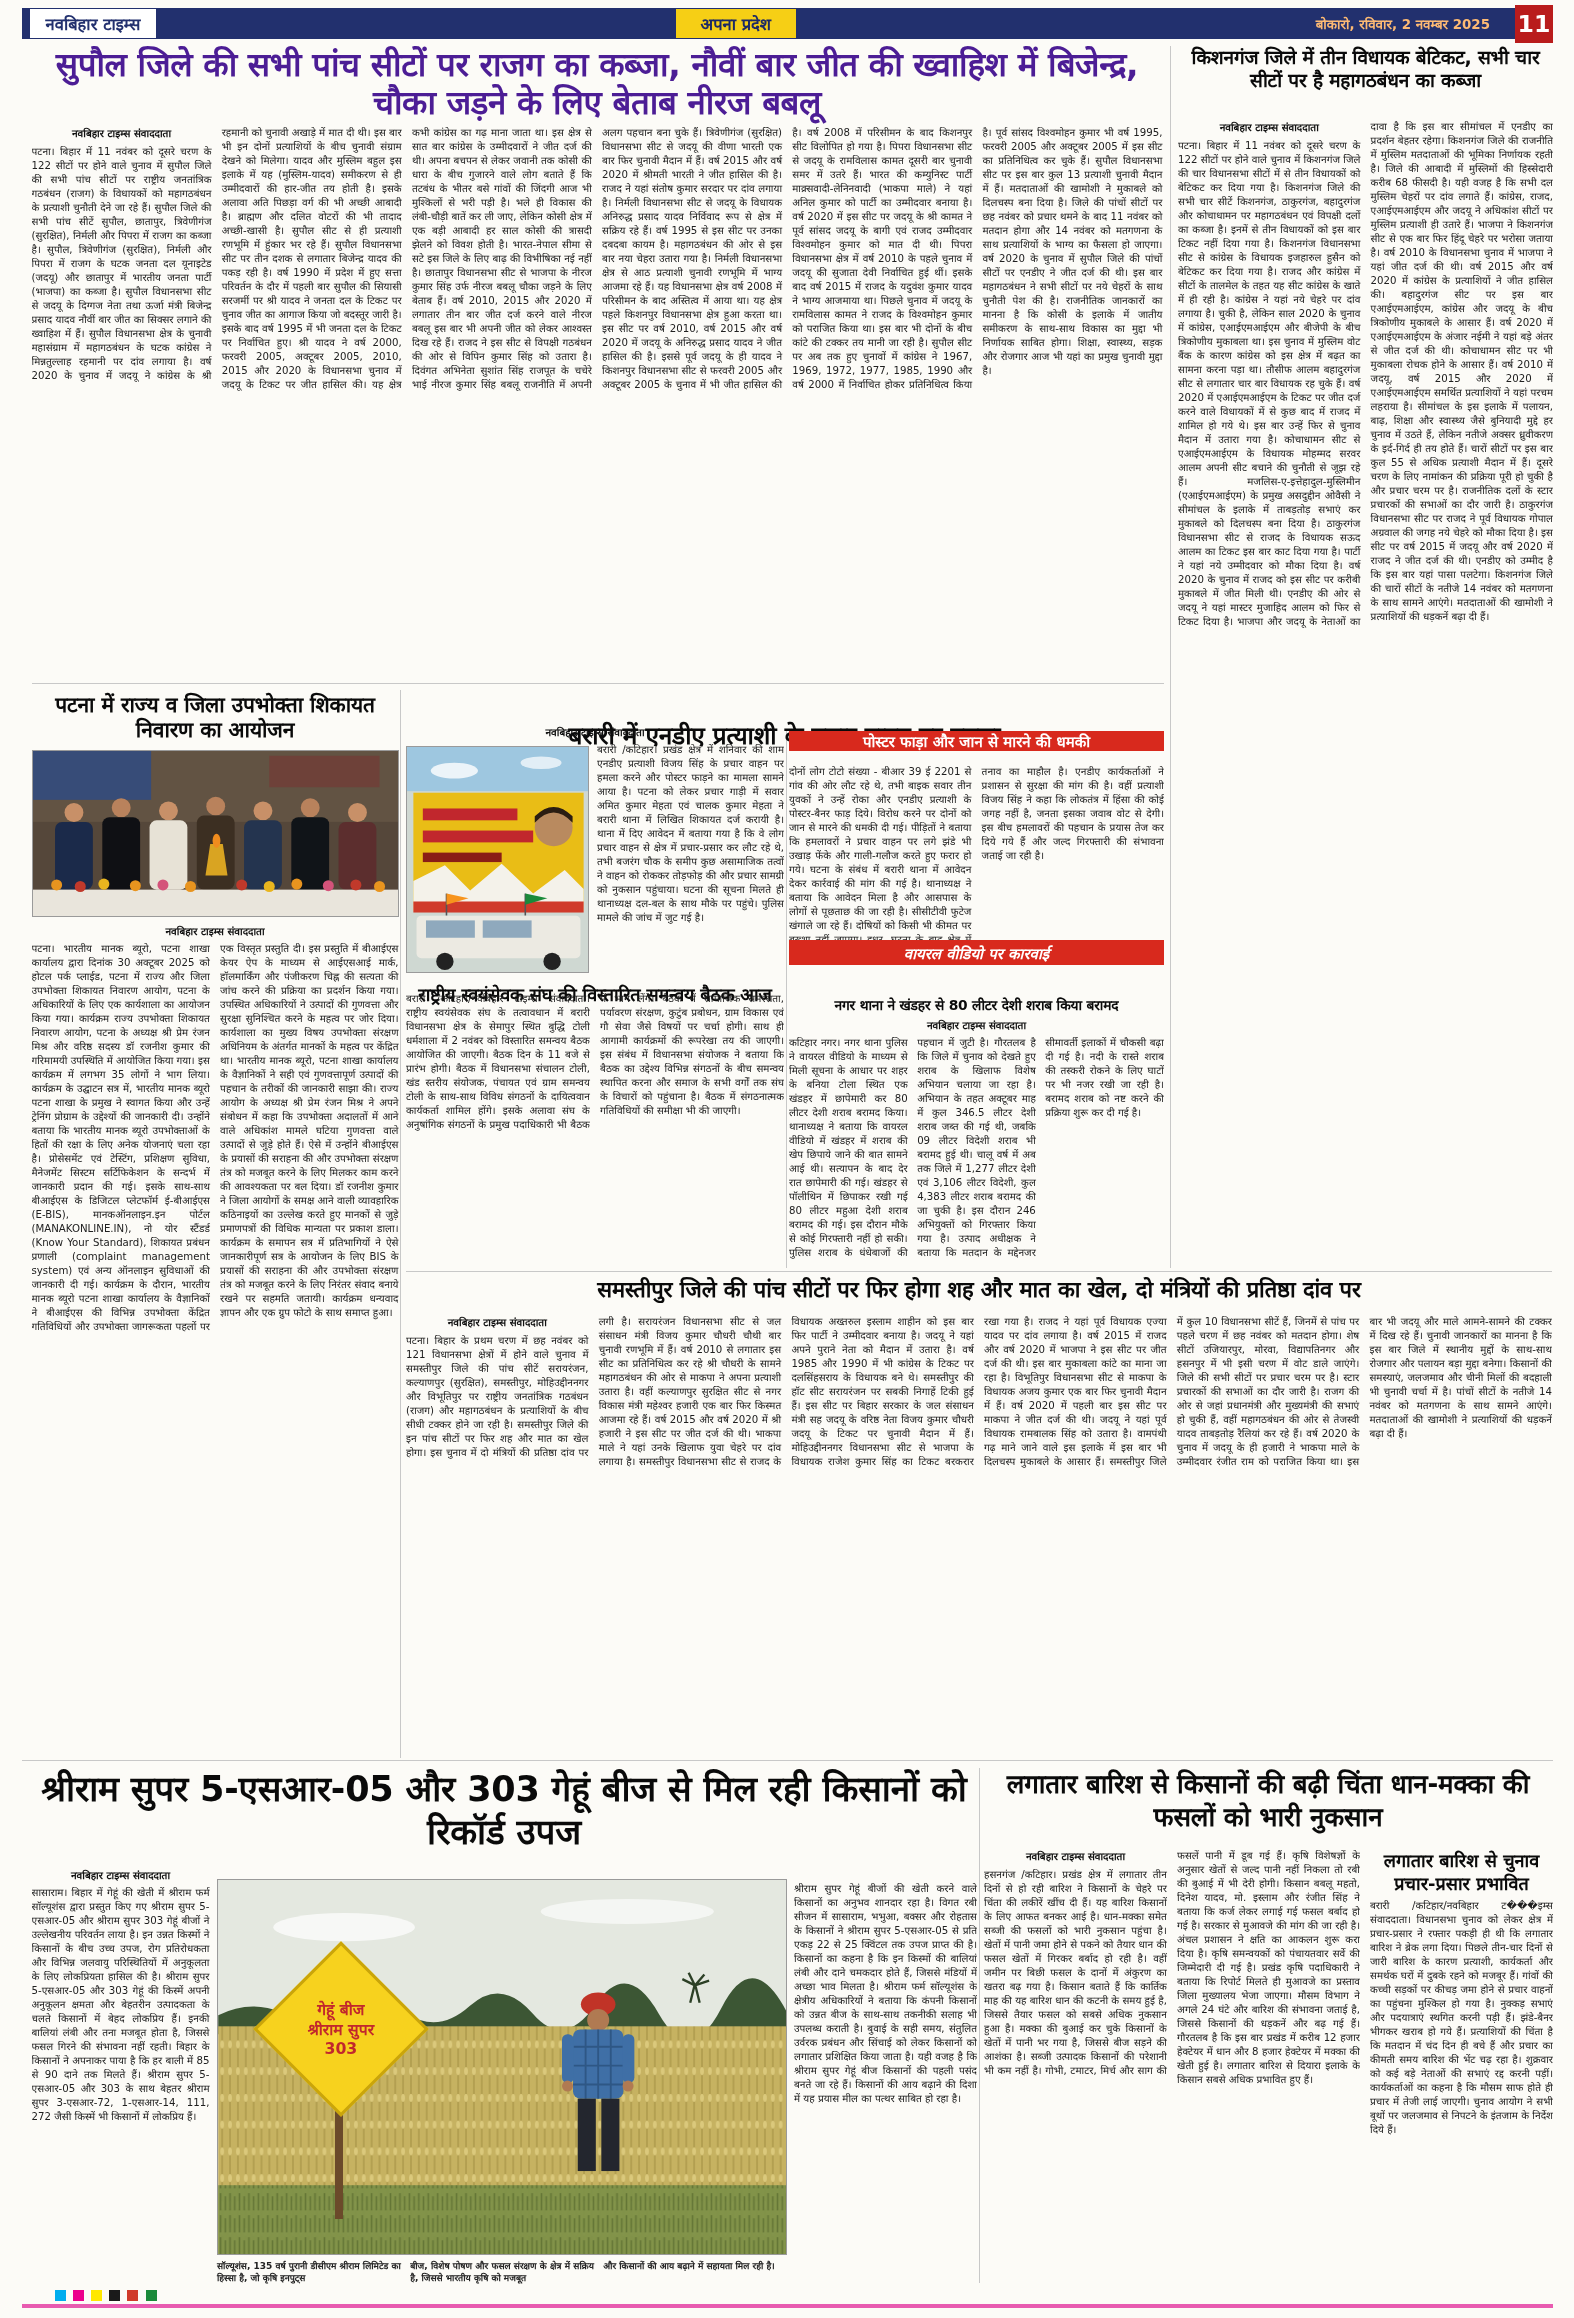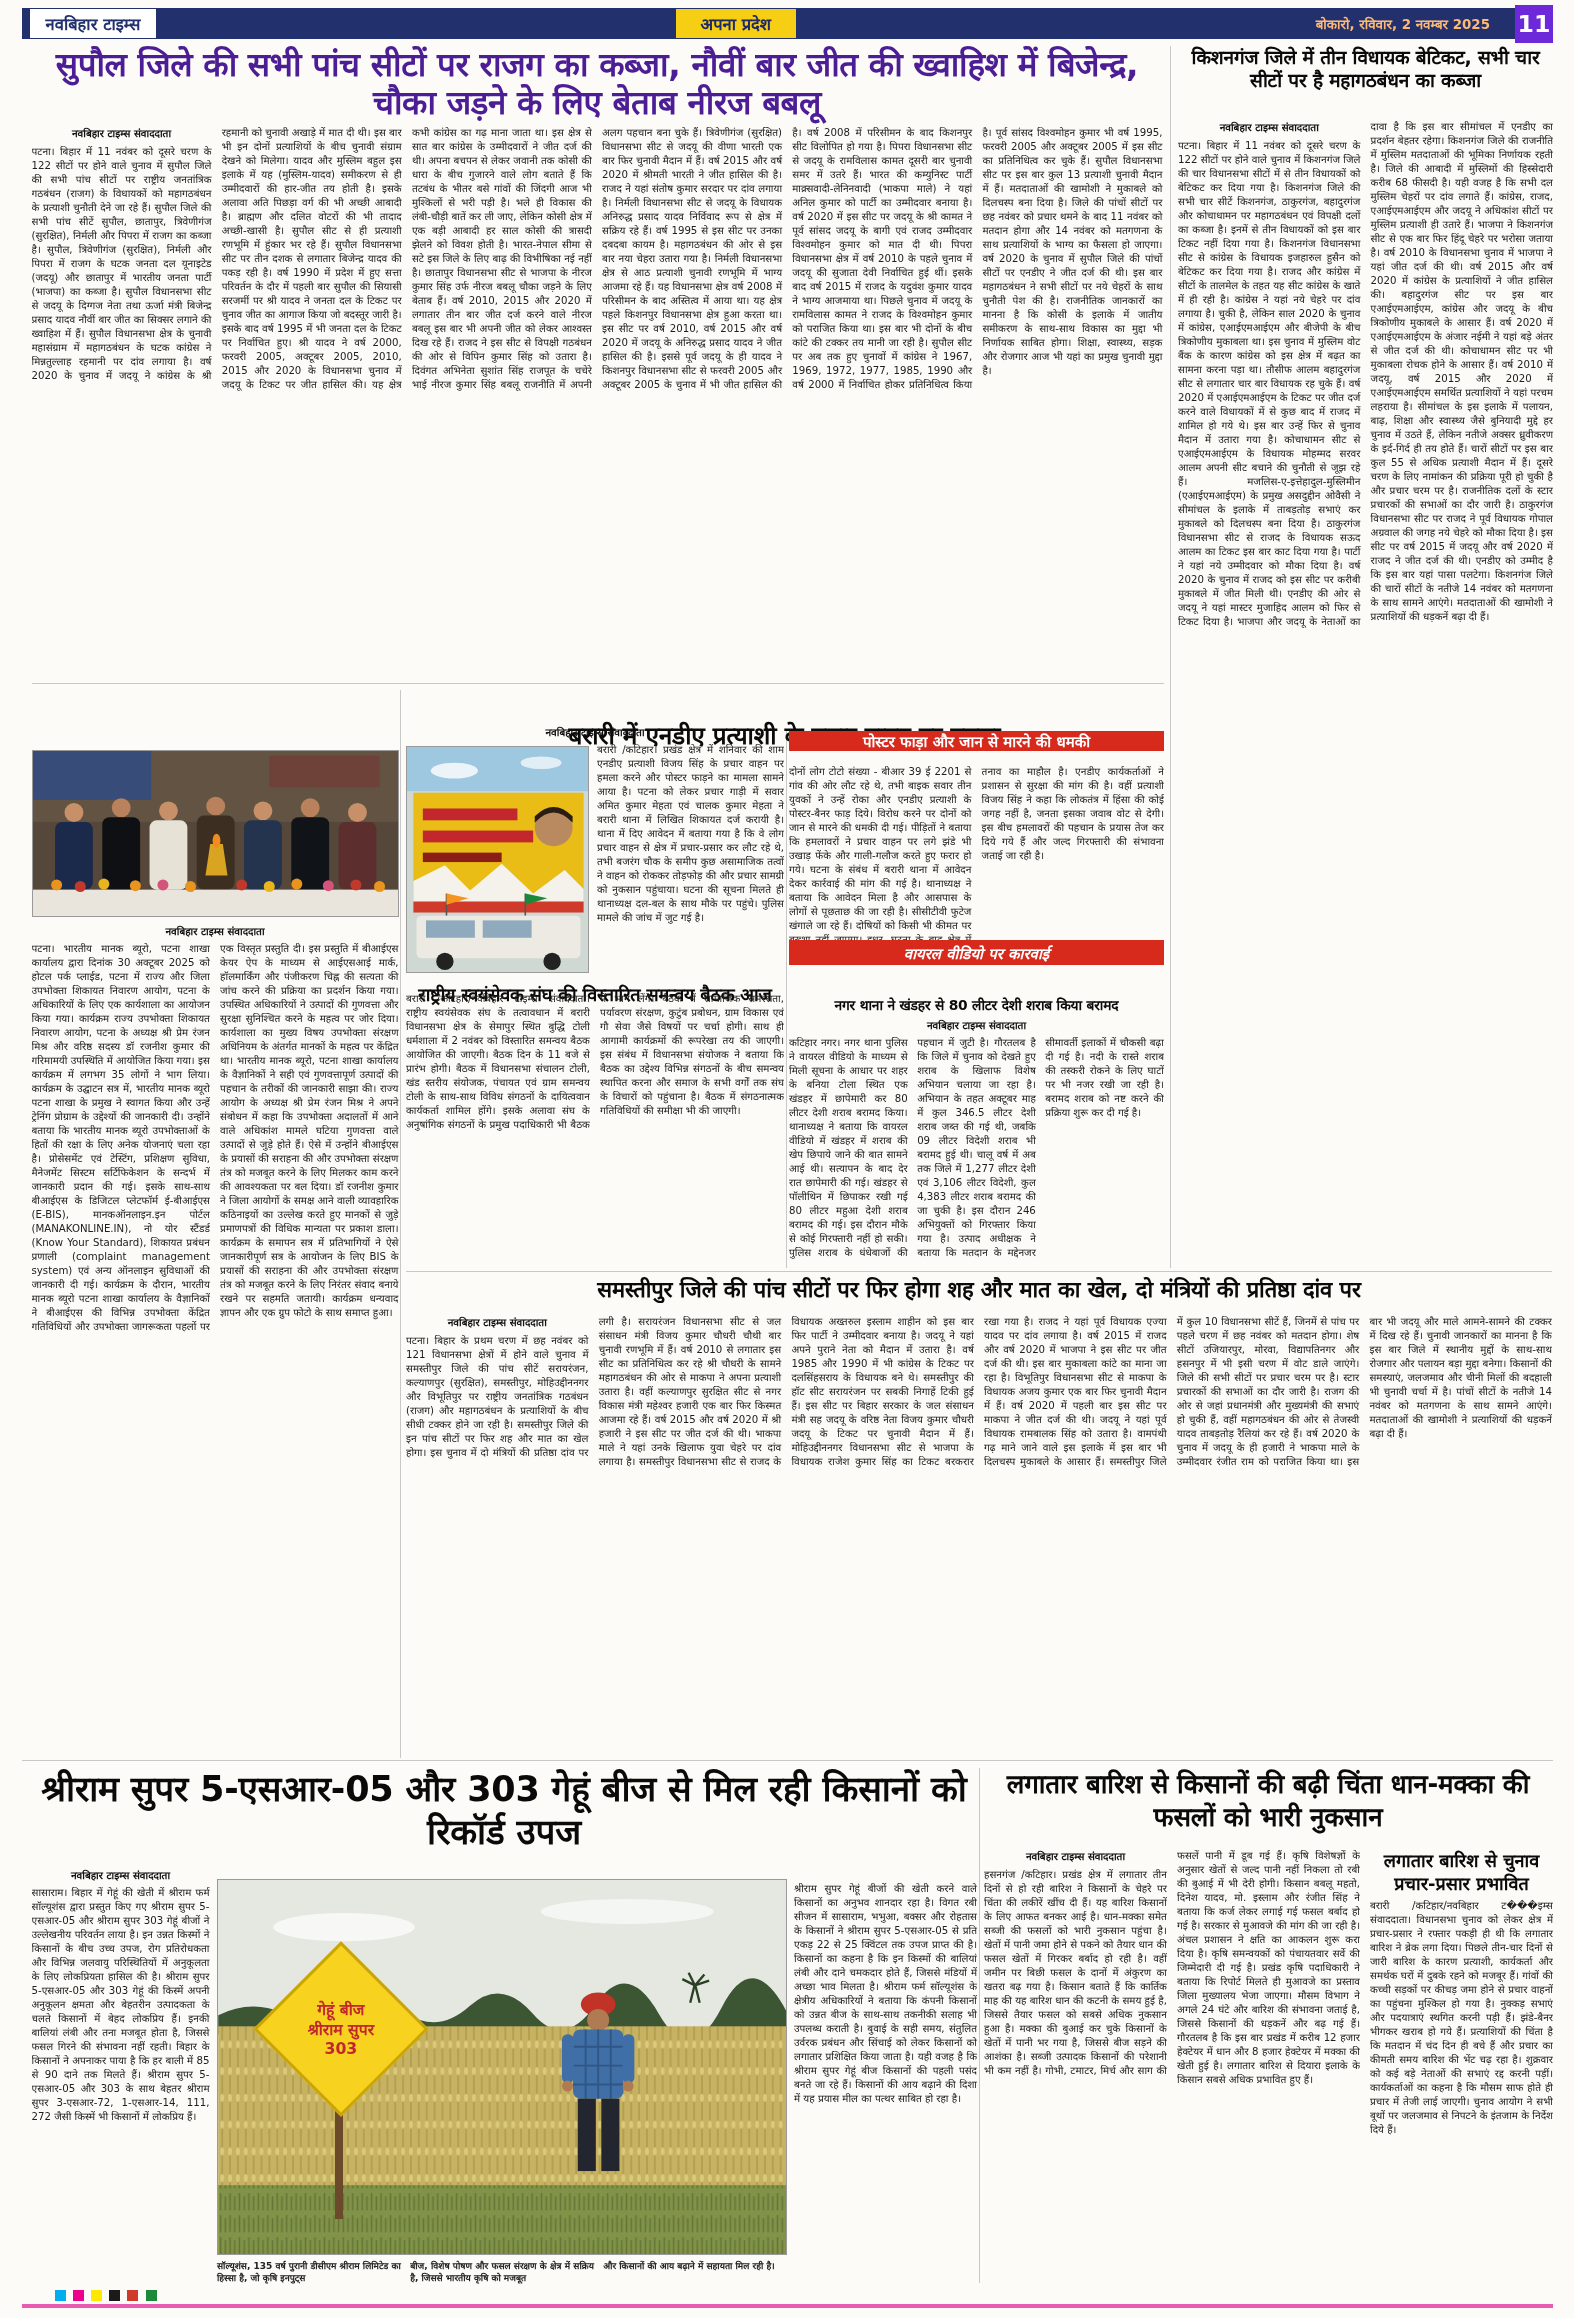--- a/index.html
+++ b/index.html
@@ -5,21 +5,21 @@
   html,body{margin:0;padding:0;background:#888;}
   .page{position:relative;width:1575px;height:2319px;background:#fcfbf7;overflow:hidden;
         font-family:"DejaVu Sans","Liberation Sans",sans-serif;color:#1b1b1b;}
   .abs{position:absolute;box-sizing:border-box;}
   
   .masthead{left:22px;top:7.9px;width:1531px;height:31.5px;background:#22306e;display:flex;
             align-items:center;justify-content:space-between;padding:0 63px 0 7.9px;}
   .paper-name{background:#ffffff;color:#22306e;font-weight:bold;font-size:16.5px;padding:3.1px 15.7px;}
   .section-box{background:#f6cf15;color:#1d2a66;font-weight:bold;font-size:16.5px;padding:3.1px 25px;}
   .dateline{color:#fdba74;font-weight:bold;font-size:13.4px;}
-  .page-num{right:22px;top:4.7px;width:38px;height:38px;background:#6d28d9;color:#fff;font-weight:bold;
+  .page-num{right:22px;top:4.7px;width:38px;height:38px;background:#b91c1c;color:#fff;font-weight:bold;
             font-size:23.6px;display:flex;align-items:center;justify-content:center;}
   
   .hl-main{font-size:33px;font-weight:800;line-height:1.16;text-align:center;color:#4c1d95;letter-spacing:-0.4px;}
   .hl{font-weight:800;text-align:center;color:#0a0a0a;line-height:1.2;letter-spacing:-0.2px;}
   .nowrap{white-space:nowrap;overflow:hidden;}
   
   .body{font-size:10.2px;line-height:14px;text-align:justify;color:#202020;overflow:hidden;}
   .cols2{column-count:2;column-gap:10.2px;}
   .cols3{column-count:3;column-gap:9.4px;}
   .cols6{column-count:6;column-gap:10.2px;}
@@ -68,20 +68,21 @@
   <div class="abs hl" style="left:1178px;top:46px;width:375px;font-size:19px;">किशनगंज जिले में तीन विधायक बेटिकट, सभी चार सीटों पर है महागठबंधन का कब्जा</div>
   <div class="abs body cols2 balance" style="left:1178px;top:120px;width:375px;height:1146px;">
     <div class="byline">नवबिहार टाइम्स संवाददाता</div>
     <span>पटना। बिहार में 11 नवंबर को दूसरे चरण के 122 सीटों पर होने वाले चुनाव में किशनगंज जिले की चार विधानसभा सीटों में से तीन विधायकों को बेटिकट कर दिया गया है। किशनगंज जिले की सभी चार सीटें किशनगंज, ठाकुरगंज, बहादुरगंज और कोचाधामन पर महागठबंधन एवं विपक्षी दलों का कब्जा है। इनमें से तीन विधायकों को इस बार टिकट नहीं दिया गया है। किशनगंज विधानसभा सीट से कांग्रेस के विधायक इजहारुल हुसैन को बेटिकट कर दिया गया है। राजद और कांग्रेस में सीटों के तालमेल के तहत यह सीट कांग्रेस के खाते में ही रही है। कांग्रेस ने यहां नये चेहरे पर दांव लगाया है। चुकी है, लेकिन साल 2020 के चुनाव में कांग्रेस, एआईएमआईएम और बीजेपी के बीच त्रिकोणीय मुकाबला था। इस चुनाव में मुस्लिम वोट बैंक के कारण कांग्रेस को इस क्षेत्र में बढ़त का सामना करना पड़ा था। तौसीफ आलम बहादुरगंज सीट से लगातार चार बार विधायक रह चुके हैं। वर्ष 2020 में एआईएमआईएम के टिकट पर जीत दर्ज करने वाले विधायकों में से कुछ बाद में राजद में शामिल हो गये थे। इस बार उन्हें फिर से चुनाव मैदान में उतारा गया है। कोचाधामन सीट से एआईएमआईएम के विधायक मोहम्मद सरवर आलम अपनी सीट बचाने की चुनौती से जूझ रहे हैं। मजलिस-ए-इत्तेहादुल-मुस्लिमीन (एआईएमआईएम) के प्रमुख असदुद्दीन ओवैसी ने सीमांचल के इलाके में ताबड़तोड़ सभाएं कर मुकाबले को दिलचस्प बना दिया है। ठाकुरगंज विधानसभा सीट से राजद के विधायक सऊद आलम का टिकट इस बार काट दिया गया है। पार्टी ने यहां नये उम्मीदवार को मौका दिया है। वर्ष 2020 के चुनाव में राजद को इस सीट पर करीबी मुकाबले में जीत मिली थी। एनडीए की ओर से जदयू ने यहां मास्टर मुजाहिद आलम को फिर से टिकट दिया है। भाजपा और जदयू के नेताओं का दावा है कि इस बार सीमांचल में एनडीए का प्रदर्शन बेहतर रहेगा। किशनगंज जिले की राजनीति में मुस्लिम मतदाताओं की भूमिका निर्णायक रहती है। जिले की आबादी में मुस्लिमों की हिस्सेदारी करीब 68 फीसदी है। यही वजह है कि सभी दल मुस्लिम चेहरों पर दांव लगाते हैं। कांग्रेस, राजद, एआईएमआईएम और जदयू ने अधिकांश सीटों पर मुस्लिम प्रत्याशी ही उतारे हैं। भाजपा ने किशनगंज सीट से एक बार फिर हिंदू चेहरे पर भरोसा जताया है। वर्ष 2010 के विधानसभा चुनाव में भाजपा ने यहां जीत दर्ज की थी। वर्ष 2015 और वर्ष 2020 में कांग्रेस के प्रत्याशियों ने जीत हासिल की। बहादुरगंज सीट पर इस बार एआईएमआईएम, कांग्रेस और जदयू के बीच त्रिकोणीय मुकाबले के आसार हैं। वर्ष 2020 में एआईएमआईएम के अंजार नईमी ने यहां बड़े अंतर से जीत दर्ज की थी। कोचाधामन सीट पर भी मुकाबला रोचक होने के आसार हैं। वर्ष 2010 में जदयू, वर्ष 2015 और 2020 में एआईएमआईएम समर्थित प्रत्याशियों ने यहां परचम लहराया है। सीमांचल के इस इलाके में पलायन, बाढ़, शिक्षा और स्वास्थ्य जैसे बुनियादी मुद्दे हर चुनाव में उठते हैं, लेकिन नतीजे अक्सर ध्रुवीकरण के इर्द-गिर्द ही तय होते हैं। चारों सीटों पर इस बार कुल 55 से अधिक प्रत्याशी मैदान में हैं। दूसरे चरण के लिए नामांकन की प्रक्रिया पूरी हो चुकी है और प्रचार चरम पर है। राजनीतिक दलों के स्टार प्रचारकों की सभाओं का दौर जारी है। ठाकुरगंज विधानसभा सीट पर राजद ने पूर्व विधायक गोपाल अग्रवाल की जगह नये चेहरे को मौका दिया है। इस सीट पर वर्ष 2015 में जदयू और वर्ष 2020 में राजद ने जीत दर्ज की थी। एनडीए को उम्मीद है कि इस बार यहां पासा पलटेगा। किशनगंज जिले की चारों सीटों के नतीजे 14 नवंबर को मतगणना के साथ सामने आएंगे। मतदाताओं की खामोशी ने प्रत्याशियों की धड़कनें बढ़ा दी हैं।</span>
   </div>
 
   <div class="abs hlr" style="left:31.5px;top:683px;width:1132px;"></div>
   <div class="abs vl" style="left:400px;top:690px;height:1068px;"></div>
   <div class="abs vl" style="left:786px;top:731px;height:537px;"></div>
 
+  <div class="abs hl" style="left:31.5px;top:693px;width:367px;font-size:21px;">पटना में राज्य व जिला उपभोक्ता शिकायत निवारण का आयोजन</div>
   <div class="abs photo" style="left:31.5px;top:750px;width:367px;height:167px;">
     <svg width="367" height="167" viewBox="0 0 466 212">
       <rect width="466" height="212" fill="#55473a"></rect>
       <rect width="466" height="90" fill="#6b5b4a" opacity="0.6"></rect>
       <rect x="0" y="0" width="150" height="62" fill="#2a4a8a" opacity="0.75"></rect>
       <rect x="300" y="6" width="140" height="40" fill="#7a2f2f" opacity="0.5"></rect>
       <g>
         <circle cx="52" cy="78" r="12" fill="#c89068"></circle>
           <rect x="28" y="90" width="48" height="86" rx="9" fill="#1b2a4a"></rect>
         <circle cx="112" cy="72" r="12" fill="#b9825c"></circle>

